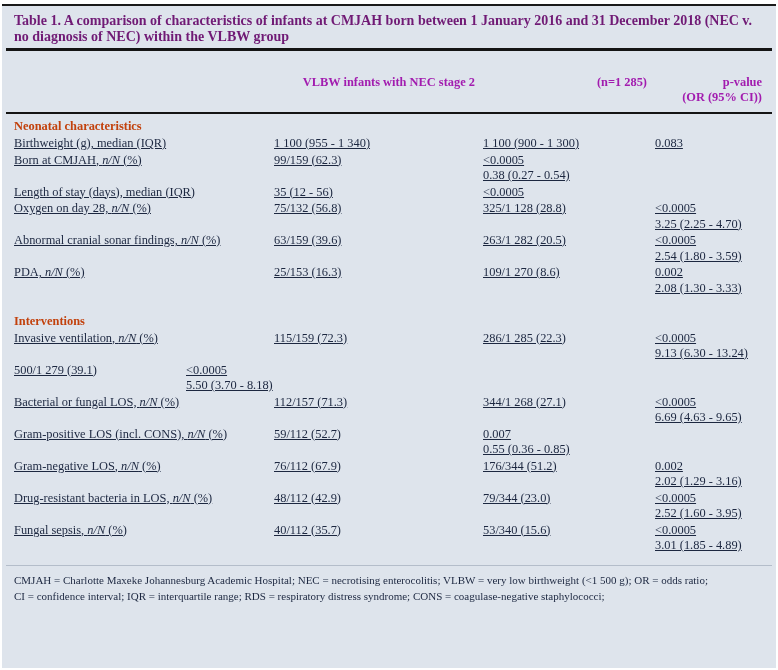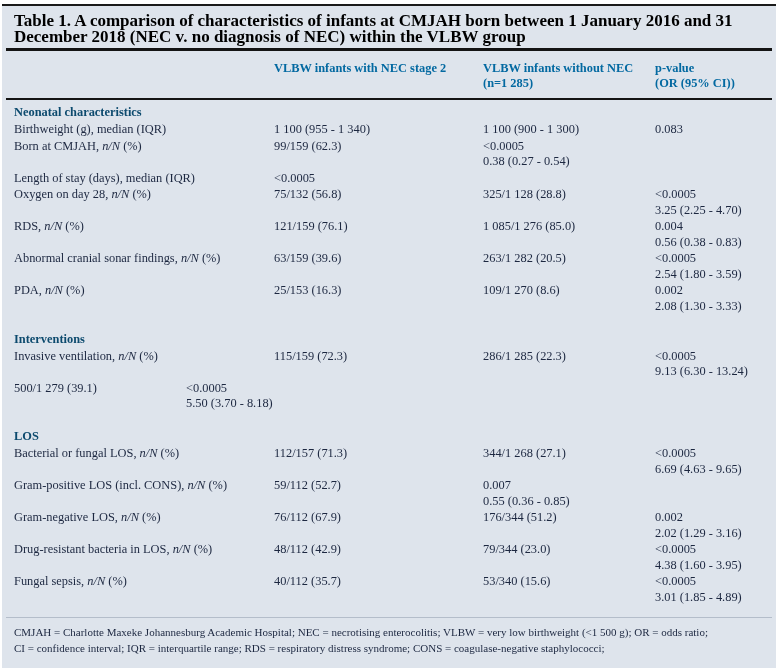--- a/index.html
+++ b/index.html
@@ -17,58 +17,59 @@
     top: 4px;
     width: 774px;
     height: 664px;
     background: #dee4ec;
     border-top: 2px solid #1a1a1a;
     color: #1c2740;
     box-sizing: border-box;
   }
   .title {
     padding: 7px 22px 0 12px;
-    font-size: 17px;
+    font-size: 14px;
     font-weight: bold;
     line-height: 15.5px;
-    color: #000000;
+    color: #701a75;
   }
   .rule {
     margin: 0 4px;
     background: #141414;
   }
   .rule.thick { height: 3px; margin-top: 4px; }
   .rule.thin  { height: 2px; }
   .cols {
     display: flex;
     align-items: flex-start;
   }
   .c1 { width: 260px; flex: 0 0 260px; box-sizing: border-box; padding-right: 8px; }
   .c2 { width: 209px; flex: 0 0 209px; box-sizing: border-box; padding-right: 8px; }
   .c3 { width: 172px; flex: 0 0 172px; box-sizing: border-box; padding-right: 8px; }
   .c4 { flex: 1 1 auto; box-sizing: border-box; padding-right: 6px; }
   .header-row {
-    padding: 10px 8px 7px 12px;
+    padding: 24px 8px 7px 12px;
     font-size: 12.4px;
     font-weight: bold;
     line-height: 15px;
-    color: #0369a1;
+    color: #a21caf;
+    text-align: right;
   }
   .tbody {
     padding: 4px 8px 0 12px;
     font-size: 12.4px;
     line-height: 15.5px;
   }
   .section-row {
     font-weight: bold;
-    color: #0c4a6e;
+    color: #c2410c;
     padding: 1px 0;
   }
   .gap-top { margin-top: 16px; }
-  .row { padding: 0.5px 0; }
+  .row { padding: 0.5px 0; text-decoration: underline; }
   .ital { font-style: italic; }
   .footnotes {
     margin: 11px 4px 0;
     border-top: 1px solid #b4bdca;
     padding: 6px 8px 0;
     font-size: 11px;
     line-height: 16px;
     color: #1c2740;
   }
 </style>
@@ -80,21 +81,20 @@
   <div class="title">Table 1. A comparison of characteristics of infants at CMJAH born between 1 January 2016 and 31 December 2018 (NEC v. no diagnosis of NEC) within the VLBW group</div>
 
   <div class="rule thick"></div>
 
   <div class="cols header-row">
     <div class="c1"></div>
     <div class="c2">
       <div>VLBW infants with NEC stage 2</div>
     </div>
     <div class="c3">
-      <div>VLBW infants without NEC</div>
       <div>(n=1 285)</div>
     </div>
     <div class="c4">
       <div>p-value</div>
       <div>(OR (95% CI))</div>
     </div>
   </div>
 
   <div class="rule thin"></div>
 
@@ -112,44 +112,36 @@
       <div class="cols row">
     <div class="c1"><span class="pre">Born at CMJAH, </span><span class="ital">n/N</span><span class="post"> (%)</span></div>
     <div class="c2">99/159 (62.3)</div>
     <div class="c4">
       <div class="p1">&lt;0.0005</div>
       <div class="p2">0.38 (0.27 - 0.54)</div>
     </div>
   </div>
       <div class="cols row">
     <div class="c1"><span class="pre">Length of stay (days), median (IQR)</span><span class="ital"></span><span class="post"></span></div>
+    <div class="c2">35 (12 - 56)</div>
     <div class="c4">
       <div class="p1">&lt;0.0005</div>
       <div class="p2"></div>
     </div>
   </div>
       <div class="cols row">
     <div class="c1"><span class="pre">Oxygen on day 28, </span><span class="ital">n/N</span><span class="post"> (%)</span></div>
     <div class="c2">75/132 (56.8)</div>
     <div class="c3">325/1 128 (28.8)</div>
     <div class="c4">
       <div class="p1">&lt;0.0005</div>
       <div class="p2">3.25 (2.25 - 4.70)</div>
     </div>
   </div>
       <div class="cols row">
-    <div class="c1"><span class="pre">RDS, </span><span class="ital">n/N</span><span class="post"> (%)</span></div>
-    <div class="c2">121/159 (76.1)</div>
-    <div class="c3">1 085/1 276 (85.0)</div>
-    <div class="c4">
-      <div class="p1">0.004</div>
-      <div class="p2">0.56 (0.38 - 0.83)</div>
-    </div>
-  </div>
-      <div class="cols row">
     <div class="c1"><span class="pre">Abnormal cranial sonar findings, </span><span class="ital">n/N</span><span class="post"> (%)</span></div>
     <div class="c2">63/159 (39.6)</div>
     <div class="c3">263/1 282 (20.5)</div>
     <div class="c4">
       <div class="p1">&lt;0.0005</div>
       <div class="p2">2.54 (1.80 - 3.59)</div>
     </div>
   </div>
       <div class="cols row">
     <div class="c1"><span class="pre">PDA, </span><span class="ital">n/N</span><span class="post"> (%)</span></div>
@@ -170,21 +162,20 @@
       <div class="p2">9.13 (6.30 - 13.24)</div>
     </div>
   </div>
       <div class="cols row">
     <div class="c3">500/1 279 (39.1)</div>
     <div class="c4">
       <div class="p1">&lt;0.0005</div>
       <div class="p2">5.50 (3.70 - 8.18)</div>
     </div>
   </div>
-      <div class="section-row gap-top">LOS</div>
       <div class="cols row">
     <div class="c1"><span class="pre">Bacterial or fungal LOS, </span><span class="ital">n/N</span><span class="post"> (%)</span></div>
     <div class="c2">112/157 (71.3)</div>
     <div class="c3">344/1 268 (27.1)</div>
     <div class="c4">
       <div class="p1">&lt;0.0005</div>
       <div class="p2">6.69 (4.63 - 9.65)</div>
     </div>
   </div>
       <div class="cols row">
@@ -203,21 +194,21 @@
       <div class="p1">0.002</div>
       <div class="p2">2.02 (1.29 - 3.16)</div>
     </div>
   </div>
       <div class="cols row">
     <div class="c1"><span class="pre">Drug-resistant bacteria in LOS, </span><span class="ital">n/N</span><span class="post"> (%)</span></div>
     <div class="c2">48/112 (42.9)</div>
     <div class="c3">79/344 (23.0)</div>
     <div class="c4">
       <div class="p1">&lt;0.0005</div>
-      <div class="p2">4.38 (1.60 - 3.95)</div>
+      <div class="p2">2.52 (1.60 - 3.95)</div>
     </div>
   </div>
       <div class="cols row">
     <div class="c1"><span class="pre">Fungal sepsis, </span><span class="ital">n/N</span><span class="post"> (%)</span></div>
     <div class="c2">40/112 (35.7)</div>
     <div class="c3">53/340 (15.6)</div>
     <div class="c4">
       <div class="p1">&lt;0.0005</div>
       <div class="p2">3.01 (1.85 - 4.89)</div>
     </div>

